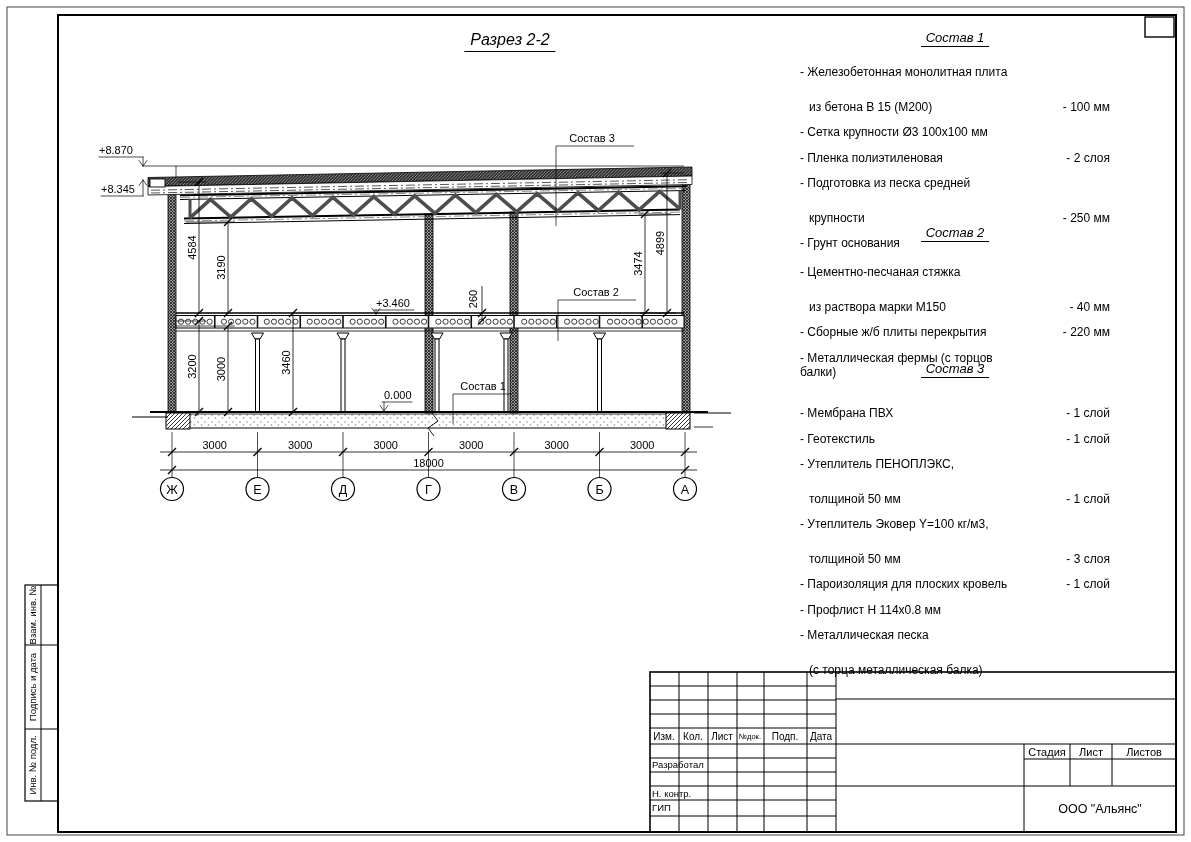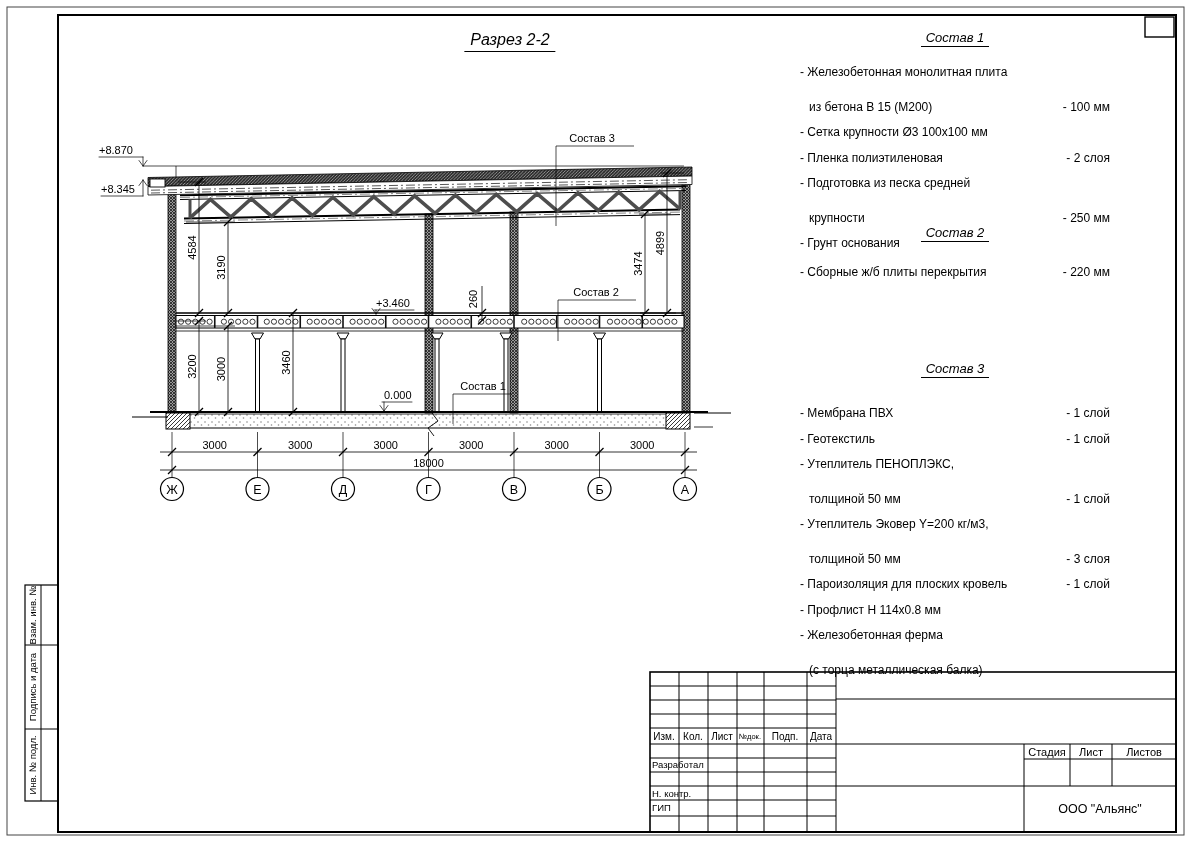--- a/index.html
+++ b/index.html
@@ -415,23 +415,36 @@
           <div class="comp-name">
             <div>- Грунт основания</div>
           </div>
           <div class="comp-value"></div>
         </div>
       </div>
       <div class="comp-section" style="top: 225px;">
         <div class="comp-title" style="margin-bottom: 23px;"><span>Состав 2</span></div>
         <div class="comp-item">
           <div class="comp-name">
+            <div>- Цементно-песчаная стяжка</div>
+            <div class="cont">из раствора марки М150</div>
+          </div>
+          <div class="comp-value">- 40 мм</div>
+        </div>
+        <div class="comp-item">
+          <div class="comp-name">
             <div>- Сборные ж/б плиты перекрытия</div>
           </div>
           <div class="comp-value">- 220 мм</div>
+        </div>
+        <div class="comp-item">
+          <div class="comp-name">
+            <div>- Металлическая фермы (с торцов балки)</div>
+          </div>
+          <div class="comp-value"></div>
         </div>
       </div>
       <div class="comp-section" style="top: 361px;">
         <div class="comp-title" style="margin-bottom: 28px;"><span>Состав 3</span></div>
         <div class="comp-item">
           <div class="comp-name">
             <div>- Мембрана ПВХ</div>
           </div>
           <div class="comp-value">- 1 слой</div>
         </div>
@@ -443,39 +456,39 @@
         </div>
         <div class="comp-item">
           <div class="comp-name">
             <div>- Утеплитель ПЕНОПЛЭКС,</div>
             <div class="cont">толщиной 50 мм</div>
           </div>
           <div class="comp-value">- 1 слой</div>
         </div>
         <div class="comp-item">
           <div class="comp-name">
-            <div>- Утеплитель Эковер Y=200 кг/м3,</div>
+            <div>- Утеплитель Эковер Y=100 кг/м3,</div>
             <div class="cont">толщиной 50 мм</div>
           </div>
           <div class="comp-value">- 3 слоя</div>
         </div>
         <div class="comp-item">
           <div class="comp-name">
             <div>- Пароизоляция для плоских кровель</div>
           </div>
           <div class="comp-value">- 1 слой</div>
         </div>
         <div class="comp-item">
           <div class="comp-name">
             <div>- Профлист Н 114х0.8 мм</div>
           </div>
           <div class="comp-value"></div>
         </div>
         <div class="comp-item">
           <div class="comp-name">
-            <div>- Железобетонная ферма</div>
+            <div>- Металлическая песка</div>
             <div class="cont">(с торца металлическая балка)</div>
           </div>
           <div class="comp-value"></div>
         </div>
       </div>
     </div>
 </div>
 
 </body></html>

